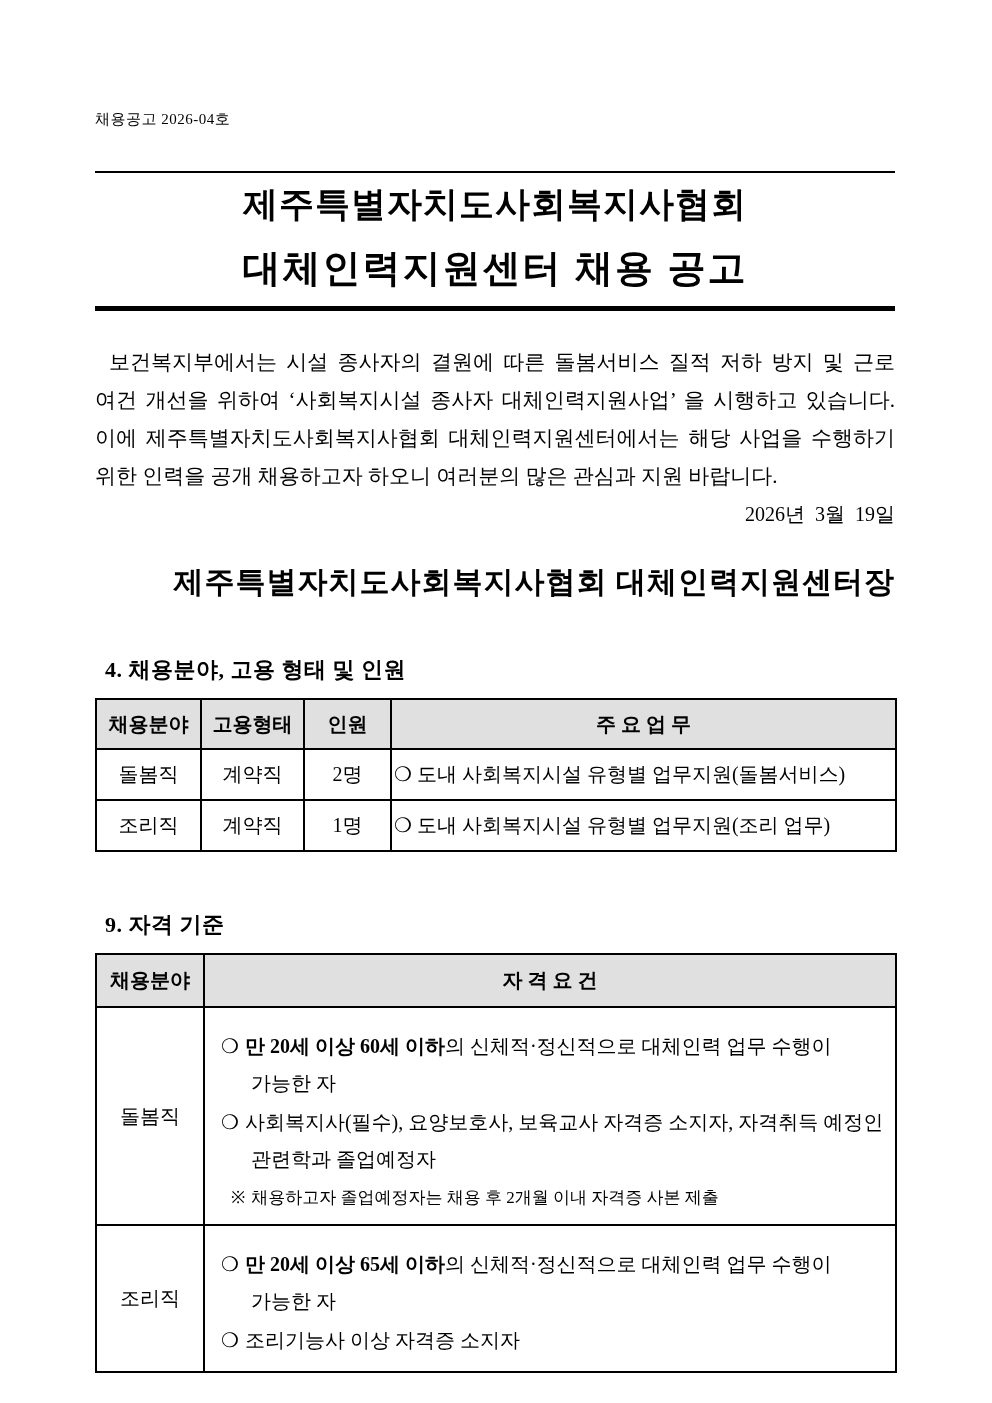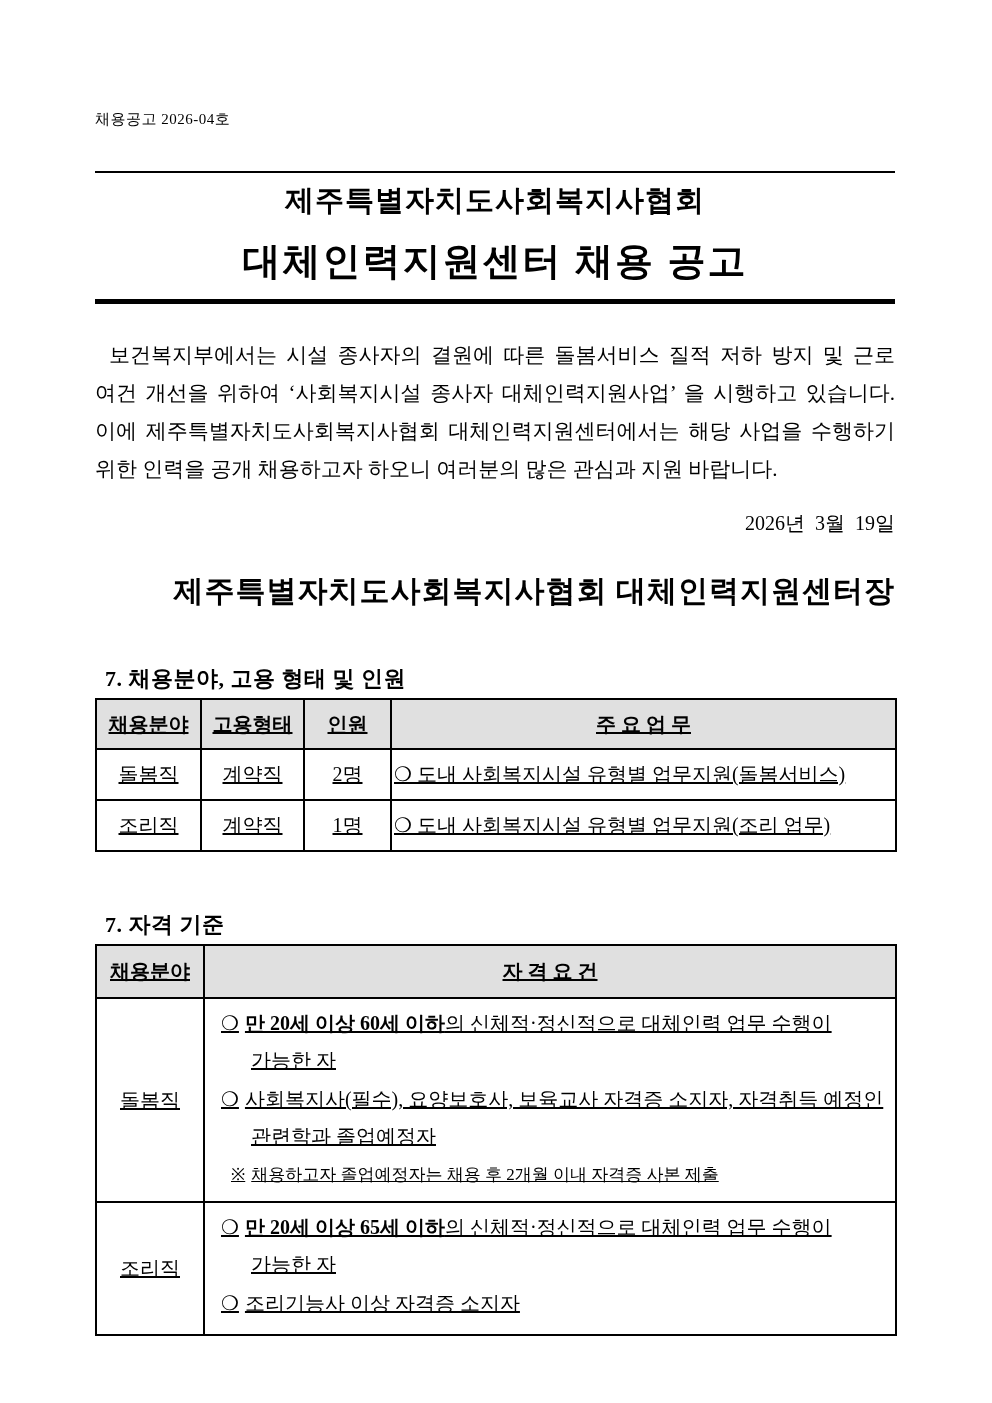--- a/index.html
+++ b/index.html
@@ -24,65 +24,64 @@
   }
   .title-block {
     margin-top: 42px;
     border-top: 2px solid #000;
     border-bottom: 5px solid #000;
     padding: 8px 0 12px;
     text-align: center;
     font-family: "Liberation Sans", "DejaVu Sans", sans-serif;
   }
   .title-line-1 {
-    font-size: 29px;
+    font-size: 35px;
     font-weight: 800;
     letter-spacing: 1px;
   }
   .title-line-2 {
     margin-top: 15px;
     font-size: 38px;
     font-weight: 800;
     letter-spacing: 2px;
   }
   .intro {
     margin-top: 32px;
     font-size: 21px;
     line-height: 38px;
     text-align: justify;
     text-indent: 14px;
     word-break: keep-all;
   }
   .date-line {
-    margin-top: 22px;
+    margin-top: 6px;
     font-size: 20px;
     text-align: right;
     white-space: pre;
   }
   .signature-line {
     margin-top: 34px;
     font-size: 30px;
     font-weight: bold;
     text-align: right;
     letter-spacing: 1px;
   }
   .section-heading {
     font-size: 22px;
     font-weight: bold;
     letter-spacing: 0.5px;
     padding-left: 10px;
   }
   .section-heading.first { margin-top: 52px; }
   .section-heading.second { margin-top: 58px; }
   table {
-    margin-top: 4px;
+    margin-top: 13px;
     width: 800px;
     border-collapse: collapse;
     table-layout: fixed;
-    text-decoration: underline;
   }
   th, td {
     border: 2px solid #000;
     font-size: 20px;
     vertical-align: middle;
   }
   th {
     background: #e0e0e0;
     font-weight: bold;
     text-align: center;
@@ -91,21 +90,21 @@
   .t1 td { height: 51px; text-align: center; }
   .t1 td.duty-cell { text-align: left; padding-left: 2px; }
   .t1 col.c1 { width: 105px; }
   .t1 col.c2 { width: 103px; }
   .t1 col.c3 { width: 87px; }
   .t1 col.c4 { width: 505px; }
   .t2 th { height: 53px; }
   .t2 col.c1 { width: 108px; }
   .t2 col.c2 { width: 692px; }
   .t2 td.field-cell { text-align: center; }
-  .t2 td.qual-cell { padding: 4px 6px 10px 8px; }
+  .t2 td.qual-cell { padding: 18px 6px 10px 8px; }
   .t2 tr.row-care td { height: 188px; }
   .t2 tr.row-cook td { height: 131px; }
   .qual-item {
     padding-left: 38px;
     text-indent: -30px;
     line-height: 37px;
     margin: 2px 0;
     word-break: keep-all;
   }
   .qual-item .bullet { margin-right: 6px; }
@@ -129,21 +128,21 @@
     <div class="title-line-1">제주특별자치도사회복지사협회</div>
     <div class="title-line-2">대체인력지원센터 채용 공고</div>
   </div>
 
   <p class="intro">보건복지부에서는 시설 종사자의 결원에 따른 돌봄서비스 질적 저하 방지 및 근로 여건 개선을 위하여 ‘사회복지시설 종사자 대체인력지원사업’ 을 시행하고 있습니다. 이에 제주특별자치도사회복지사협회 대체인력지원센터에서는 해당 사업을 수행하기 위한 인력을 공개 채용하고자 하오니 여러분의 많은 관심과 지원 바랍니다.</p>
 
   <div class="date-line">2026년  3월  19일</div>
 
   <div class="signature-line">제주특별자치도사회복지사협회 대체인력지원센터장</div>
 
-  <div class="section-heading first">7. 채용분야, 고용 형태 및 인원</div>
+  <div class="section-heading first">4. 채용분야, 고용 형태 및 인원</div>
 
   <table class="t1">
     <colgroup>
         <col class="c1">
         <col class="c2">
         <col class="c3">
         <col class="c4">
       </colgroup>
     <thead>
       <tr>
@@ -162,21 +161,21 @@
       </tr>
       <tr>
         <td>조리직</td>
         <td>계약직</td>
         <td>1명</td>
         <td class="duty-cell">❍ 도내 사회복지시설 유형별 업무지원(조리 업무)</td>
       </tr>
     </tbody>
   </table>
 
-  <div class="section-heading second">7. 자격 기준</div>
+  <div class="section-heading second">9. 자격 기준</div>
 
   <table class="t2">
     <colgroup>
         <col class="c1">
         <col class="c2">
       </colgroup>
     <thead>
       <tr>
         <th>채용분야</th>
         <th>자 격 요 건</th>

